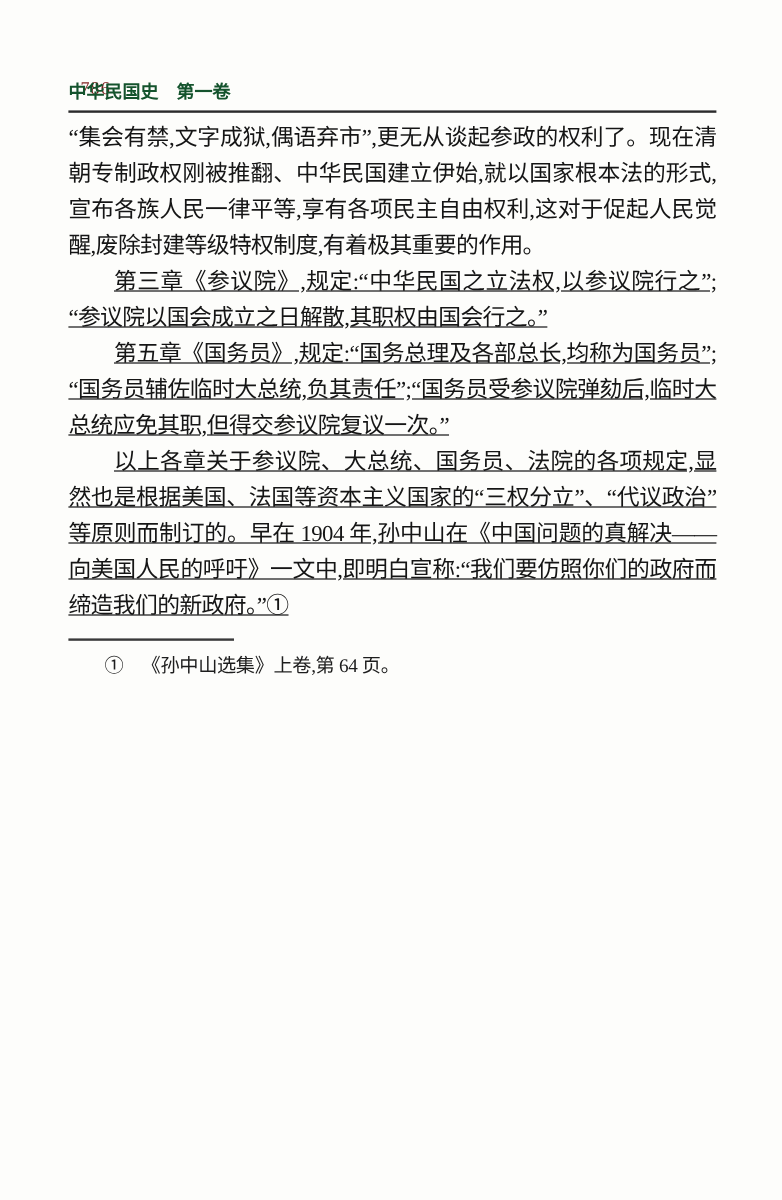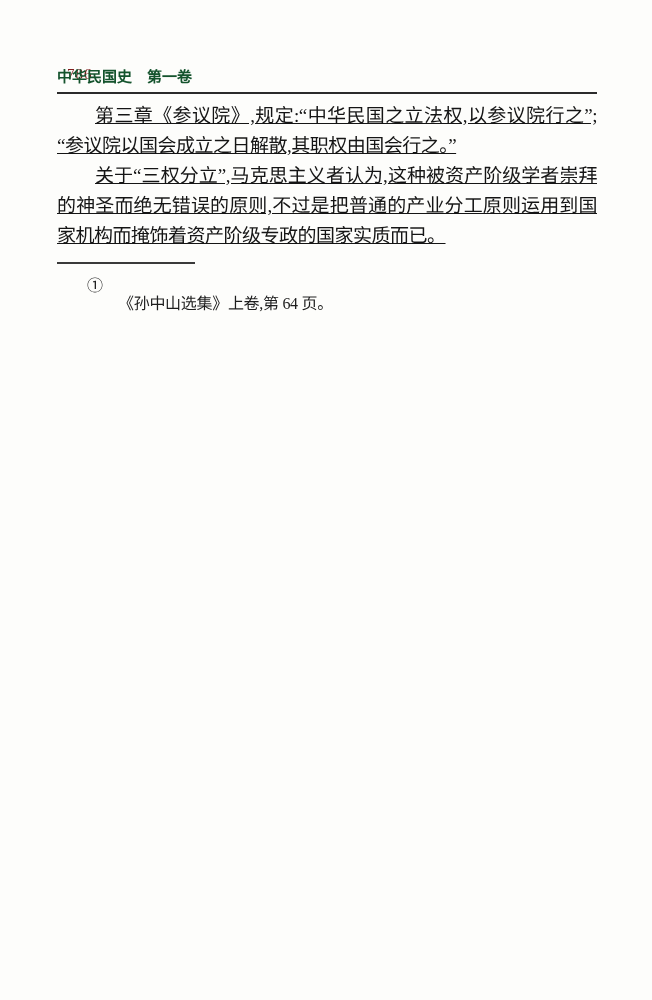--- a/index.html
+++ b/index.html
@@ -78,38 +78,39 @@
     display: flex;
     align-items: flex-start;
   }
   .footnote-marker {
     flex: 0 0 auto;
     margin-right: 15px;
   }
   .footnote-text {
     flex: 1 1 auto;
     letter-spacing: -0.3px;
-    margin-top: 18px;
   }
 </style>
 </head>
 <body>
 
 <div class="page">
 
   <header class="page-header">
     <span class="page-number">786</span>
     <span class="running-title">
       <span>中华民国史</span><span class="volume">第一卷</span>
     </span>
   </header>
 
   <main class="body-text">
+    <p>“集会有禁,文字成狱,偶语弃市”,更无从谈起参政的权利了。现在清朝专制政权刚被推翻、中华民国建立伊始,就以国家根本法的形式,宣布各族人民一律平等,享有各项民主自由权利,这对于促起人民觉醒,废除封建等级特权制度,有着极其重要的作用。</p>
     <p class="indent">第三章《参议院》,规定:“中华民国之立法权,以参议院行之”;“参议院以国会成立之日解散,其职权由国会行之。”</p>
-    <p class="indent">关于“三权分立”,马克思主义者认为,这种被资产阶级学者崇拜的神圣而绝无错误的原则,不过是把普通的产业分工原则运用到国家机构而掩饰着资产阶级专政的国家实质而已。</p>
+    <p class="indent">第五章《国务员》,规定:“国务总理及各部总长,均称为国务员”;“国务员辅佐临时大总统,负其责任”;“国务员受参议院弹劾后,临时大总统应免其职,但得交参议院复议一次。”</p>
+    <p class="indent">以上各章关于参议院、大总统、国务员、法院的各项规定,显然也是根据美国、法国等资本主义国家的“三权分立”、“代议政治”等原则而制订的。早在 1904 年,孙中山在《中国问题的真解决——向美国人民的呼吁》一文中,即明白宣称:“我们要仿照你们的政府而缔造我们的新政府。”①</p>
 
     <div class="footnote-separator"></div>
 
     <div class="footnote">
       <span class="footnote-marker">①</span>
       <span class="footnote-text">《孙中山选集》上卷,第 64 页。</span>
     </div>
   </main>
 
 </div>

